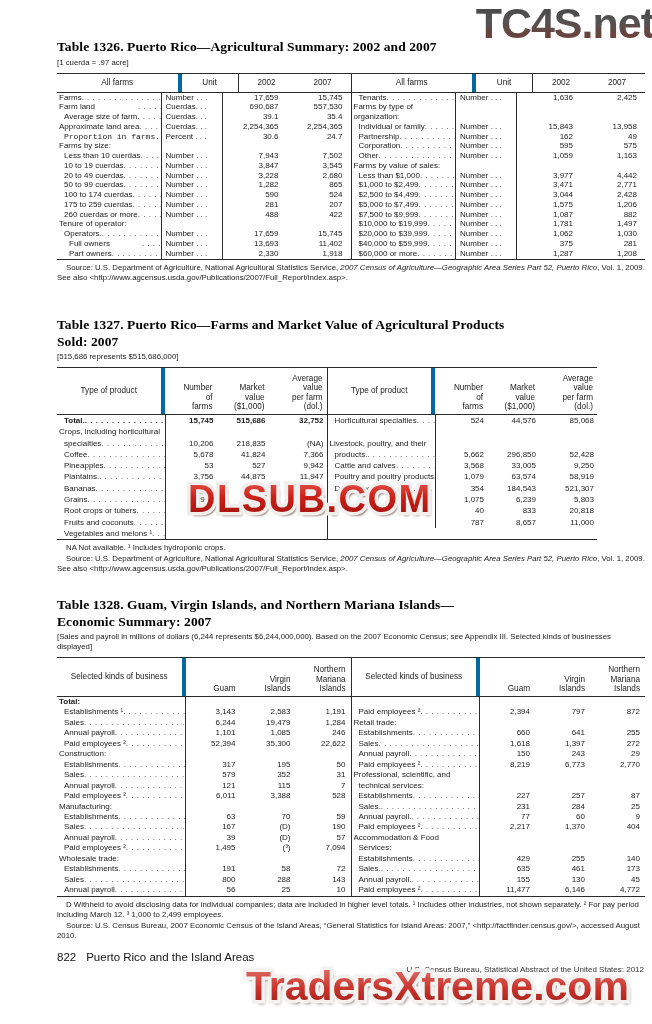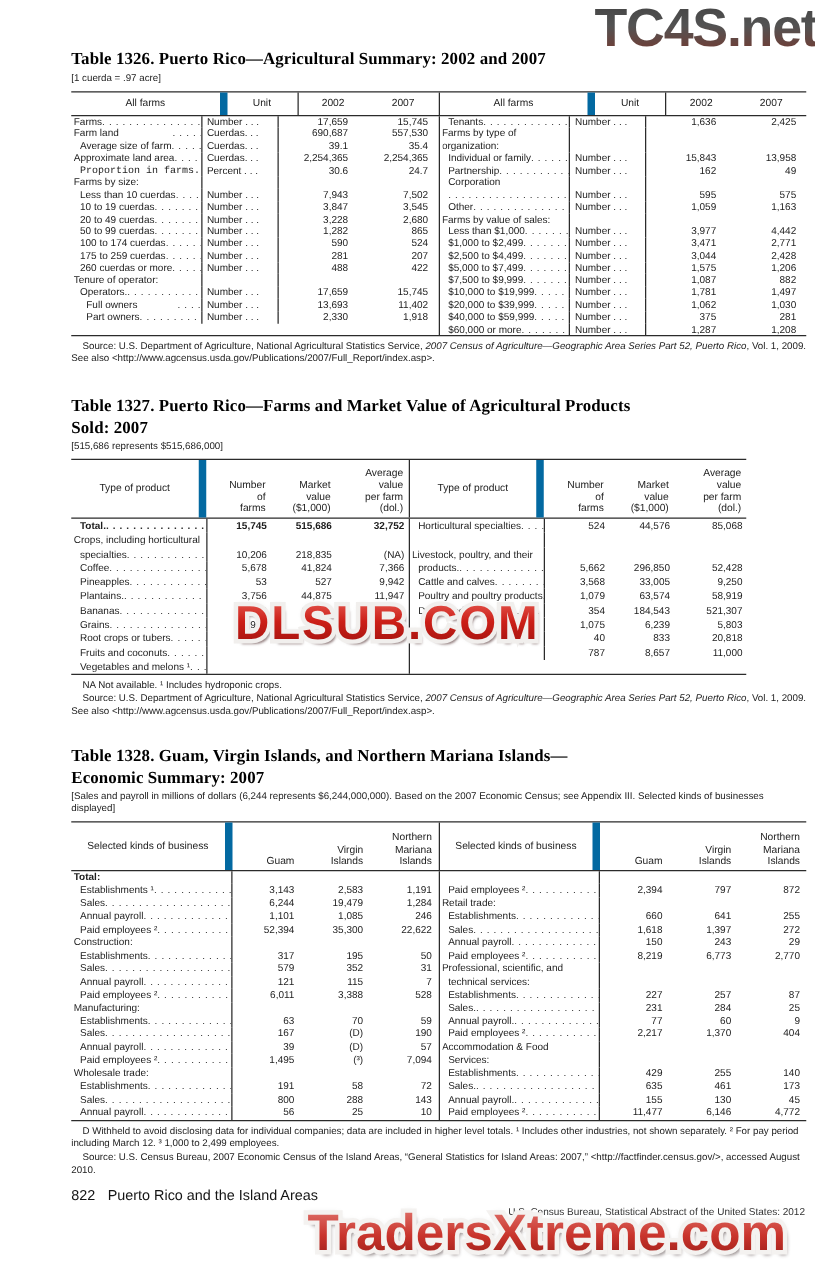--- a/index.html
+++ b/index.html
@@ -29,21 +29,21 @@
   .thead{display:flex;border-bottom:1px solid #2b2b2b;align-items:stretch;}
   .t1326 .thead{height:18px;}
   .t1327 .thead{height:46px;}
   .t1328 .thead{height:38px;}
   .thead .half{display:flex;flex-direction:row;flex:1;min-width:0;}
   .tbodyx{display:flex;align-items:stretch;}
   .tbodyx .half{display:flex;flex-direction:column;flex:1;min-width:0;}
   .half.second{border-left:1px solid #2b2b2b;}
 
   .hcell{font-size:8.2px;line-height:9.6px;}
-  .hlabel{flex:1;min-width:0;border-right:6px solid #0369a1;display:flex;align-items:center;justify-content:center;text-align:center;}
+  .hlabel{flex:1;min-width:0;border-right:4px solid #0369a1;display:flex;align-items:center;justify-content:center;text-align:center;}
   .hunit{flex:0 0 56px;border-right:1px solid #2b2b2b;display:flex;align-items:center;justify-content:center;}
   .hv{display:flex;flex-direction:column;justify-content:flex-end;text-align:right;padding-bottom:2px;}
   .t1326 .hv{flex:0 0 56px;justify-content:center;align-items:center;padding-bottom:0;}
   .t1327 .hv{flex:0 0 48px;align-items:flex-end;padding-right:4px;}
   .t1327 .hv:last-child{flex:0 0 54px;}
   .t1328 .hv{flex:0 0 50px;align-items:flex-end;padding-right:5px;}
 
   .trow{display:flex;align-items:stretch;line-height:var(--lh);min-height:var(--lh);}
   .trow.b{font-weight:700;}
   .lbl{flex:1;min-width:0;overflow:hidden;border-right:1px solid #2b2b2b;display:flex;flex-direction:column;justify-content:flex-end;padding-left:2px;}
@@ -338,21 +338,21 @@
                 <span class="lt">Partnership</span>
                 <span class="dots"></span>
               </div>
             </div>
             <div class="unit">Number . . .</div>
             <div class="v">162</div>
             <div class="v">49</div>
           </div>
           <div class="trow">
             <div class="lbl">
-              <div class="lline" style="padding-left: 5px; flex-direction: column;">
+              <div class="lline" style="padding-left: 5px;">
                 <span class="lt">Corporation</span>
                 <span class="dots"></span>
               </div>
             </div>
             <div class="unit">Number . . .</div>
             <div class="v">595</div>
             <div class="v">575</div>
           </div>
           <div class="trow">
             <div class="lbl">

